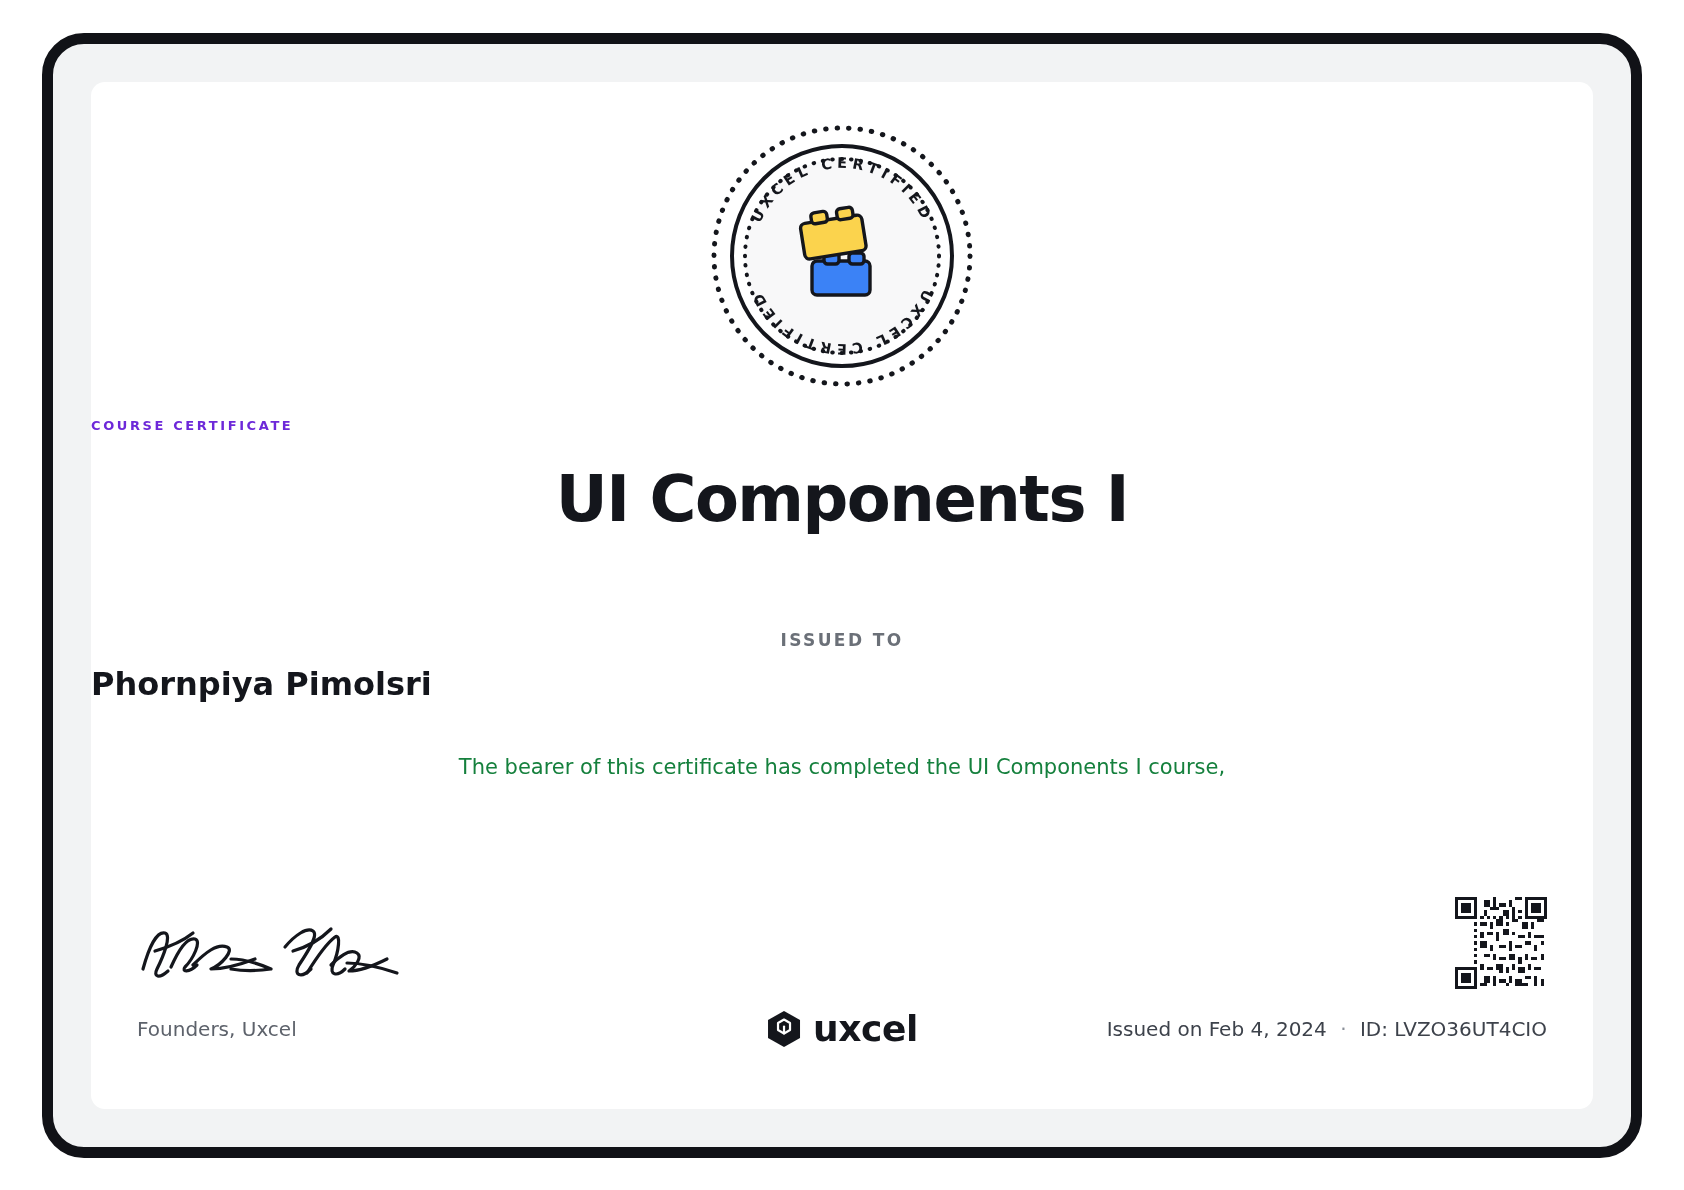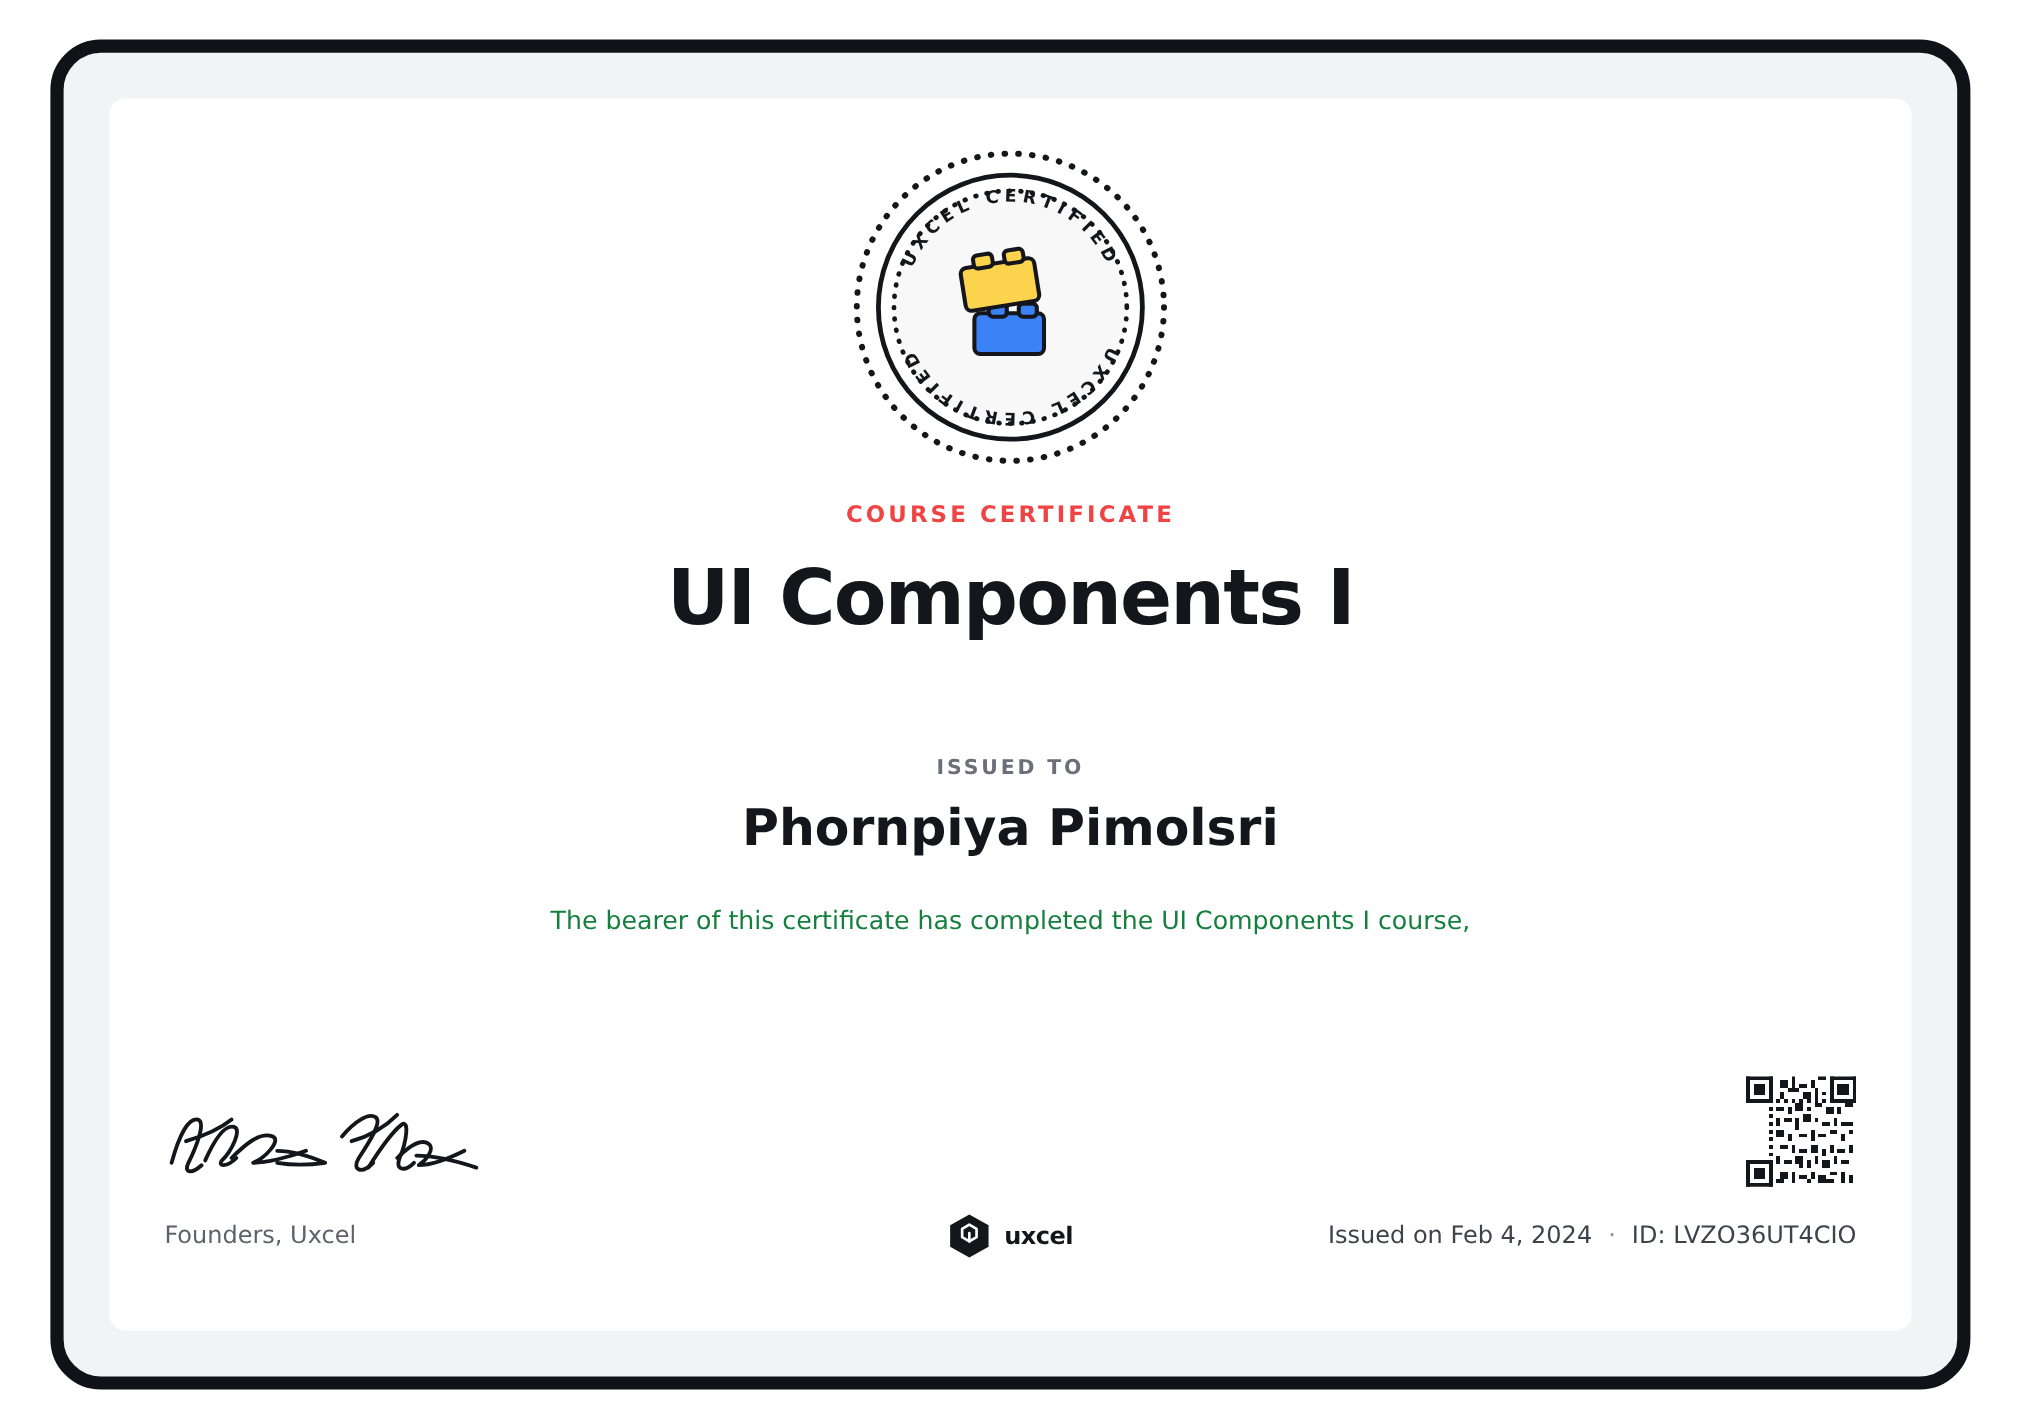--- a/index.html
+++ b/index.html
@@ -47,25 +47,25 @@
     height: 272px;
   }
   .seal svg { display: block; }
 
   
   .course-label {
     position: absolute;
     top: 336px;
     left: 0;
     width: 100%;
-    text-align: center;
-    font-size: 19px;
+    text-align: left;
+    font-size: 13px;
     font-weight: 700;
     letter-spacing: 2.6px;
-    color: #ef4444;
+    color: #6d28d9;
   }
   .course-title {
     position: absolute;
     top: 384px;
     left: 0;
     width: 100%;
     text-align: center;
     font-size: 64px;
     line-height: 1.05;
     font-weight: 700;
@@ -81,22 +81,21 @@
     font-size: 17px;
     font-weight: 600;
     letter-spacing: 2.4px;
     color: #6b7078;
   }
   .recipient-name {
     position: absolute;
     top: 583px;
     left: 0;
     width: 100%;
-    text-align: center;
-    font-size: 42px;
+    font-size: 32px;
     font-weight: 700;
     color: #14161c;
   }
   .description {
     position: absolute;
     top: 668px;
     left: 50%;
     transform: translateX(-50%);
     width: 900px;
     text-align: center;
@@ -129,21 +128,21 @@
     position: absolute;
     left: 50%;
     bottom: 60px;
     transform: translateX(-50%);
     display: flex;
     align-items: center;
     gap: 11px;
   }
   .brand-mark { width: 36px; height: 38px; }
   .brand-name {
-    font-size: 20px;
+    font-size: 36px;
     font-weight: 700;
     color: #14161c;
     letter-spacing: -0.4px;
   }
 
   .issue-info {
     position: absolute;
     right: 46px;
     bottom: 68px;
     font-size: 20px;

